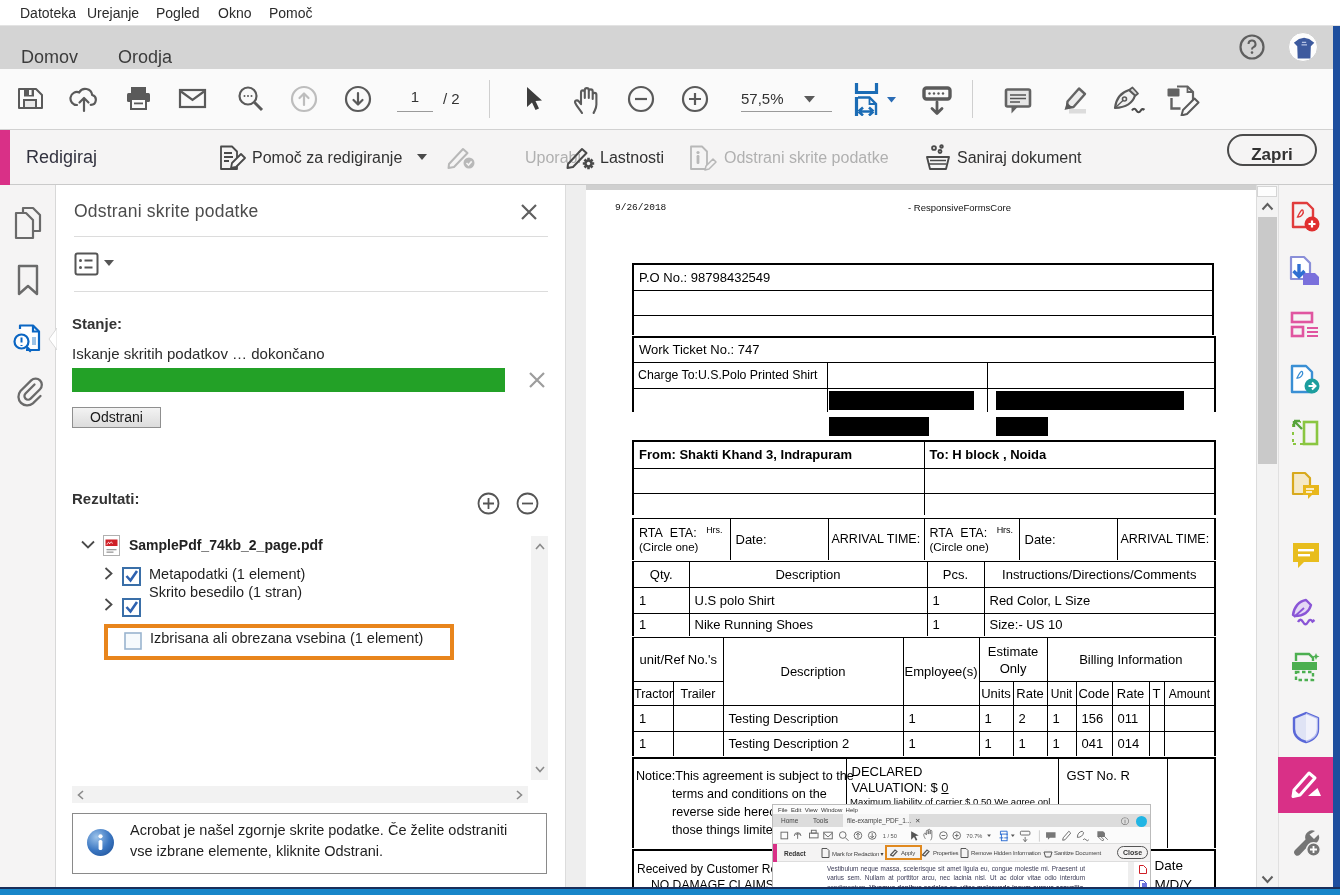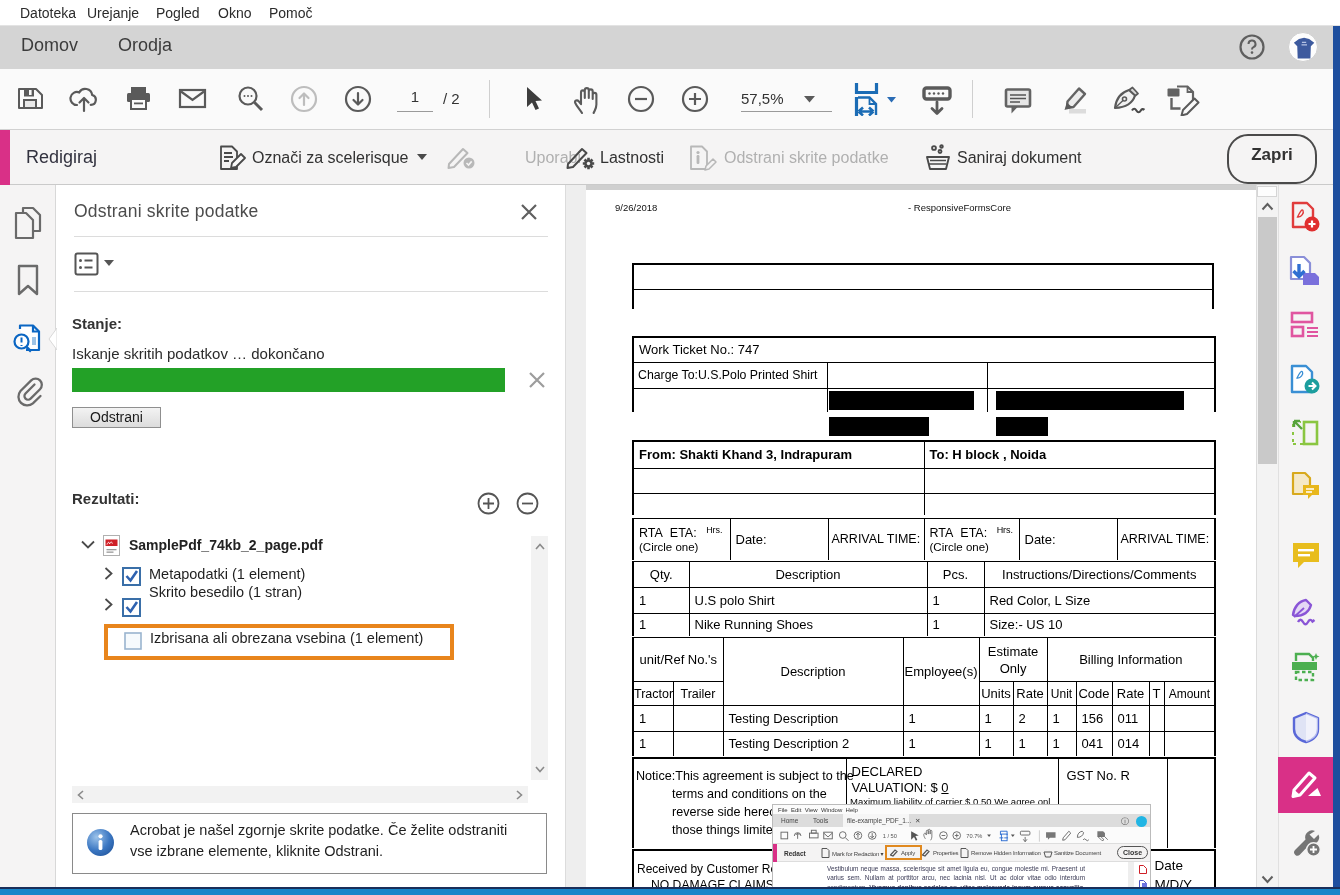--- a/index.html
+++ b/index.html
@@ -4,33 +4,33 @@
 <style>
   * { margin:0; padding:0; box-sizing:border-box; }
   html,body { width:1340px; height:895px; overflow:hidden; }
   body { font-family:"Liberation Sans", sans-serif; position:relative; background:#fff; }
   .abs { position:absolute; }
   svg { display:block; }
   
   #menubar { left:0; top:0; width:1340px; height:26px; background:#ffffff; border-bottom:1px solid #e3e3e3; }
   #menubar span { position:absolute; top:5px; font-size:14px; color:#2b2b2b; }
   #tabbar { left:0; top:26px; width:1340px; height:43px; background:#d4d4d4; }
-  #tabbar .bigtab { position:absolute; top:4px; height:30px; font-size:18px; color:#3c3c3c; display:flex; align-items:center; }
+  #tabbar .bigtab { position:absolute; top:16px; height:30px; font-size:18px; color:#3c3c3c; display:flex; align-items:center; }
   #doctab { position:absolute; left:218px; top:0; width:219px; height:43px; background:#f9f9f9; border-left:1px solid #bdbdbd; border-right:1px solid #bdbdbd; }
   #doctab .t { position:absolute; left:27px; top:11px; font-size:16px; color:#383838; }
   #doctab .x { position:absolute; left:195px; top:9px; font-size:15px; color:#555; }
   
   #toolbar { left:0; top:69px; width:1340px; height:61px; background:#fafafa; border-bottom:1px solid #d1d1d1; }
   .ticon { position:absolute; top:16px; }
   
   #redbar { left:0; top:130px; width:1340px; height:55px; background:#f5f4f4; border-bottom:1px solid #cacaca; }
   #redstripe { left:0; top:130px; width:10px; height:55px; background:#d93087; }
   .rlabel { position:absolute; top:19px; font-size:16px; color:#323232; }
   .rlabel.dis { color:#b0b0b0; }
-  #zapri { left:1227px; top:134px; width:90px; height:50px; border:2px solid #4a4a4a; border-radius:21px; text-align:center; line-height:38px; font-size:17px; font-weight:bold; color:#323232; background:#f5f4f4; }
+  #zapri { left:1227px; top:134px; width:90px; height:32px; border:2px solid #4a4a4a; border-radius:21px; text-align:center; line-height:38px; font-size:17px; font-weight:bold; color:#323232; background:#f5f4f4; }
   
   #lstrip { left:0; top:185px; width:56px; height:702px; background:#f5f4f4; border-right:1px solid #d8d8d8; }
   
   #lpanel { left:57px; top:185px; width:508px; height:702px; background:#ffffff; }
   
   #splitter { left:565px; top:185px; width:21px; height:702px; background:#eeeeee; border-left:1px solid #dcdcdc; }
   
   #docarea { left:586px; top:185px; width:670px; height:702px; background:#fff; }
   #docgrey { left:586px; top:185px; width:670px; height:5px; background:#cfcfcf; }
   
@@ -174,21 +174,21 @@
  </svg>
 </div>
 <div class="abs" id="redbar">
  <span class="rlabel" style="left:26px;top:17px;color:#32323f;font-size:18px;">Redigiraj</span>
 
  <svg class="abs" style="left:219px;top:15px;" width="27" height="26" viewBox="0 0 27 26" fill="none" stroke="#4a4a4a" stroke-width="1.8">
    <path d="M2 1.5 h11 l5 5 V24 H2 z" stroke-linejoin="round"></path>
    <path d="M5 8 h8 M5 12 h9 M5 16 h5"></path>
    <path d="M22 9 l4 4 -9 9 -5 1 1-5 z" fill="#fafafa" stroke-linejoin="round"></path>
  </svg>
- <span class="rlabel" style="left:252px;">Označi za scelerisque</span>
+ <span class="rlabel" style="left:252px;">Pomoč za redigiranje</span>
  <svg class="abs" style="left:417px;top:24px;" width="10" height="7" viewBox="0 0 10 7">
       <path d="M0 0 L5 6 L10 0 Z" fill="#4a4a4a"></path>
     </svg>
 
  <svg class="abs" style="left:447px;top:16px;" width="30" height="24" viewBox="0 0 30 24" fill="none" stroke="#b8b8b8" stroke-width="2">
    <path d="M2 18 L16 3 l4.5 4 L7 21 l-5.5 1 z" stroke-linejoin="round"></path>
    <circle cx="22" cy="17" r="5.5" fill="#b8b8b8" stroke="none"></circle>
    <path d="M19.5 17 l2 2 3.2-3.6" stroke="#f5f4f4" stroke-width="1.6" fill="none"></path>
  </svg>
  <span class="rlabel dis" style="left:484px;margin-left:41px;">Uporabi</span>
@@ -343,30 +343,33 @@
   <circle cx="14.5" cy="8.3" r="2.1" fill="#fff"></circle>
   <rect x="12.6" y="12" width="3.8" height="10" rx="1.6" fill="#fff"></rect>
 </svg>
 <div class="abs" style="left:130px;top:820px;width:396px;font-size:14.5px;color:#1f1f1f;line-height:21px;">Acrobat je našel zgornje skrite podatke. Če želite odstraniti vse izbrane elemente, kliknite Odstrani.</div>
 
 <svg class="abs" style="left:571px;top:530px;" width="9" height="15" viewBox="0 0 9 15">
     <path d="M9 0 L0 7.5 L9 15 Z" fill="#6e6e6e"></path>
   </svg>
 <div class="abs" id="splitter"></div>
 <div class="abs" id="docarea"></div>
-<div class="abs" style="left:615px;top:202px;font-size:9.5px;color:#111;">9/26/2018</div>
+<div class="abs" style="left:615px;top:202px;font-size:9.5px;color:#111;font-family:Liberation Mono, monospace;">9/26/2018</div>
 <div class="abs" style="left:908px;top:202px;font-size:9.5px;color:#111;">- ResponsiveFormsCore</div>
 <style>
  .dtb { position:absolute; border-collapse:collapse; table-layout:fixed; font-size:13px; color:#000; font-family:"Liberation Sans",sans-serif; }
  .dtb td { border:1px solid #000; padding:0 0 0 5px; overflow:hidden; white-space:nowrap; vertical-align:middle; }
  .dtb .c { text-align:center; padding:0; }
  .dtb tr:last-child td { border-bottom:none; }
 </style>
 <table class="dtb t1" style="left:632px;top:263px;width:582px;border:2px solid #000;border-bottom:none;">
  <tbody>
+      <tr style="height:26px;">
+        <td>P.O No.: 98798432549</td>
+      </tr>
  <tr style="height:25px;">
         <td></td>
       </tr>
  <tr style="height:20px;">
         <td></td>
       </tr>
 </tbody>
   </table>
 <table class="dtb t2" style="left:632px;top:336px;width:582px;border:2px solid #000;border-bottom:none;">
  <colgroup>

